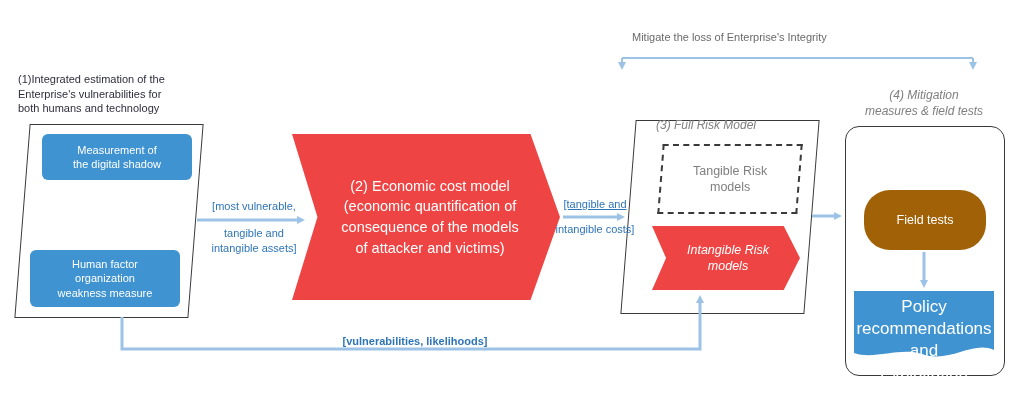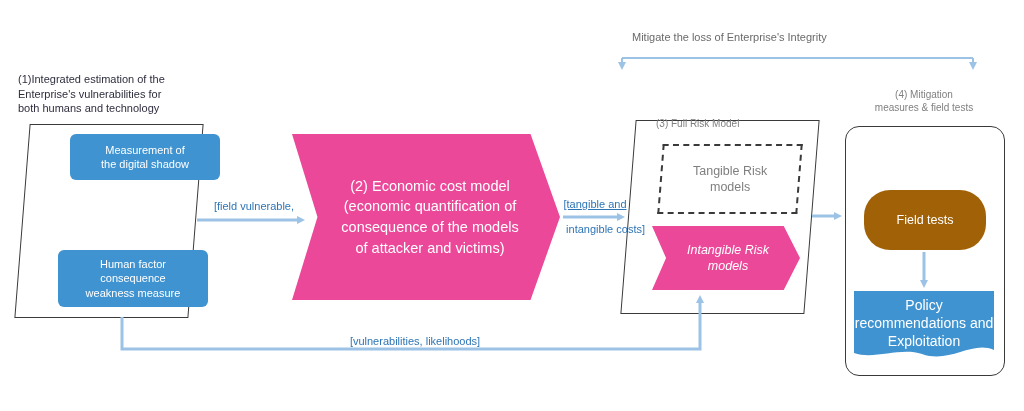--- a/index.html
+++ b/index.html
@@ -9,79 +9,81 @@
   }
   .pre{white-space:pre-line;}
   
   .para{position:absolute;background:#fff;border:1px solid #3a3a3a;z-index:1;}
   .s1-para{left:22px;top:124px;width:172px;height:192px;transform:skewX(-4.5deg);}
   .s3-para{left:628px;top:120px;width:182px;height:192px;transform:skewX(-4.5deg);}
   .s4-box{position:absolute;left:845px;top:126px;width:158px;height:248px;background:#fff;
     border:1px solid #3a3a3a;border-radius:14px;z-index:1;}
   
   .bluebox{position:absolute;background:#3f93d0;color:#fff;border-radius:6px;display:flex;
-    align-items:center;justify-content:center;text-align:center;font-size:11px;line-height:1.3;z-index:2;margin-left:28px;}
+    align-items:center;justify-content:center;text-align:center;font-size:11px;line-height:1.3;z-index:2;}
   .b1{left:42px;top:134px;width:150px;height:46px;}
   .b2{left:36px;top:187px;width:150px;height:57px;}
   .b3{left:30px;top:250px;width:150px;height:57px;}
   
-  .chevron{position:absolute;background:#ec4899;color:#fff;display:flex;align-items:center;
+  .chevron{position:absolute;background:#ef4444;color:#fff;display:flex;align-items:center;
     justify-content:center;text-align:center;z-index:2;
     clip-path:polygon(0 0, 89% 0, 100% 50%, 89% 100%, 0 100%, 9.5% 50%);}
   .big{left:292px;top:134px;width:268px;height:166px;font-size:14.5px;line-height:1.42;
     padding:0 24px 0 32px;box-sizing:border-box;}
   .small-chev{left:652px;top:226px;width:148px;height:64px;font-size:12.5px;line-height:1.3;
     padding:0 14px 0 18px;box-sizing:border-box;font-style:italic;}
   
   .dashed{position:absolute;left:660px;top:144px;width:140px;height:70px;border:2px dashed #3a3a3a;
     transform:skewX(-4.5deg);z-index:2;display:flex;align-items:center;justify-content:center;box-sizing:border-box;}
   .dashed .inner{transform:skewX(4.5deg);color:#7f7f7f;font-size:12.5px;line-height:1.3;text-align:center;}
   
   .field{position:absolute;left:864px;top:190px;width:122px;height:60px;background:#a16207;
     border-radius:26px;color:#fff;display:flex;align-items:center;justify-content:center;
     font-size:12.5px;z-index:2;}
   .doc{position:absolute;left:854px;top:290px;width:140px;height:74px;z-index:2;}
   .doc svg{position:absolute;left:0;top:0;}
-  .doc .doc-text{position:absolute;left:0;right:0;top:6px;color:#fff;font-size:14px;
+  .doc .doc-text{position:absolute;left:0;right:0;top:6px;color:#fff;font-size:17px;
     line-height:1.3;text-align:center;z-index:2;}
   
   .s1-title{position:absolute;left:18px;top:72px;width:188px;color:#2e2e3e;font-size:11px;
     line-height:1.32;z-index:4;}
-  .gray-label{position:absolute;color:#7f7f7f;font-size:10px;z-index:4;}
+  .gray-label{position:absolute;color:#7f7f7f;font-size:12px;z-index:4;font-style:italic;}
   .s3-title{left:656px;top:118px;}
   .s4-title{left:844px;top:88px;width:160px;text-align:center;line-height:1.3;}
   .mitigate{position:absolute;left:632px;top:31px;width:332px;text-align:left;color:#6a6a6a;
     font-size:11px;z-index:4;}
   .blue-label{position:absolute;color:#2e75b6;font-size:11px;text-align:center;line-height:1.35;z-index:4;}
   .e1a{left:202px;top:199px;width:104px;}
   .e1b{left:202px;top:226px;width:104px;}
   .e2a{left:549px;top:197px;width:92px;text-decoration:underline;}
-  .e2b{left:545px;top:222px;width:100px;text-align:right;}
-  .fb-label{left:300px;top:334px;width:230px;}
+  .e2b{left:545px;top:222px;width:100px;}
+  .fb-label{left:300px;top:334px;width:230px;font-weight:bold;}
   
   .connectors{position:absolute;left:0;top:0;z-index:3;pointer-events:none;}
   .conn{stroke:#9cc3e5;stroke-width:3;fill:none;}
   .thin{stroke-width:2;}
 </style>
 </head>
 <body>
 
 <div class="canvas">
 
   <div class="s1-title pre">(1)Integrated estimation of the
 Enterprise's vulnerabilities for
 both humans and technology</div>
   <div class="para s1-para"></div>
   <div class="bluebox pre b1">Measurement of
 the digital shadow</div>
   <div class="bluebox pre b3">Human factor
-consequence
+organization
 weakness measure</div>
 
-  <div class="blue-label e1a">[field vulnerable,</div>
+  <div class="blue-label e1a">[most vulnerable,</div>
+  <div class="blue-label pre e1b">tangible and
+intangible assets]</div>
 
   <div class="chevron big">
     <div class="pre">(2) Economic cost model
 (economic quantification of
 consequence of the models
 of attacker and victims)</div>
   </div>
 
   <div class="blue-label e2a">[tangible and</div>
   <div class="blue-label pre e2b">intangible costs]</div>

